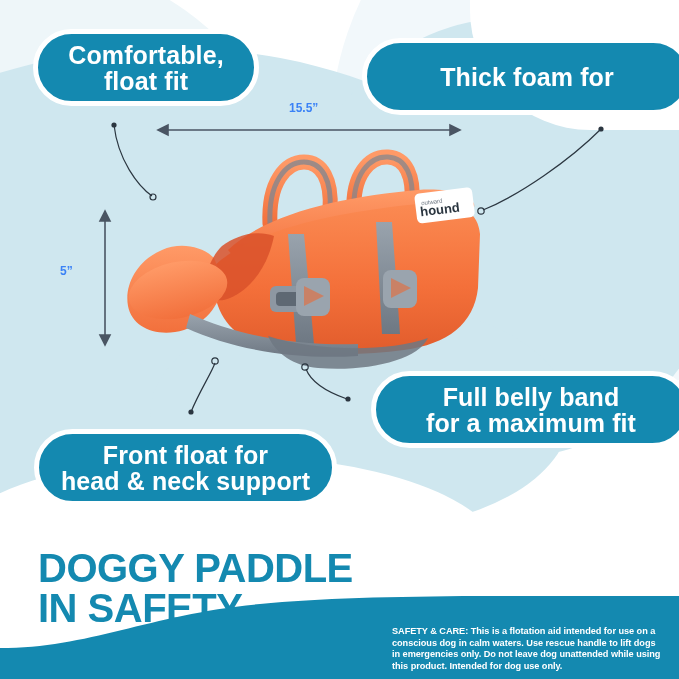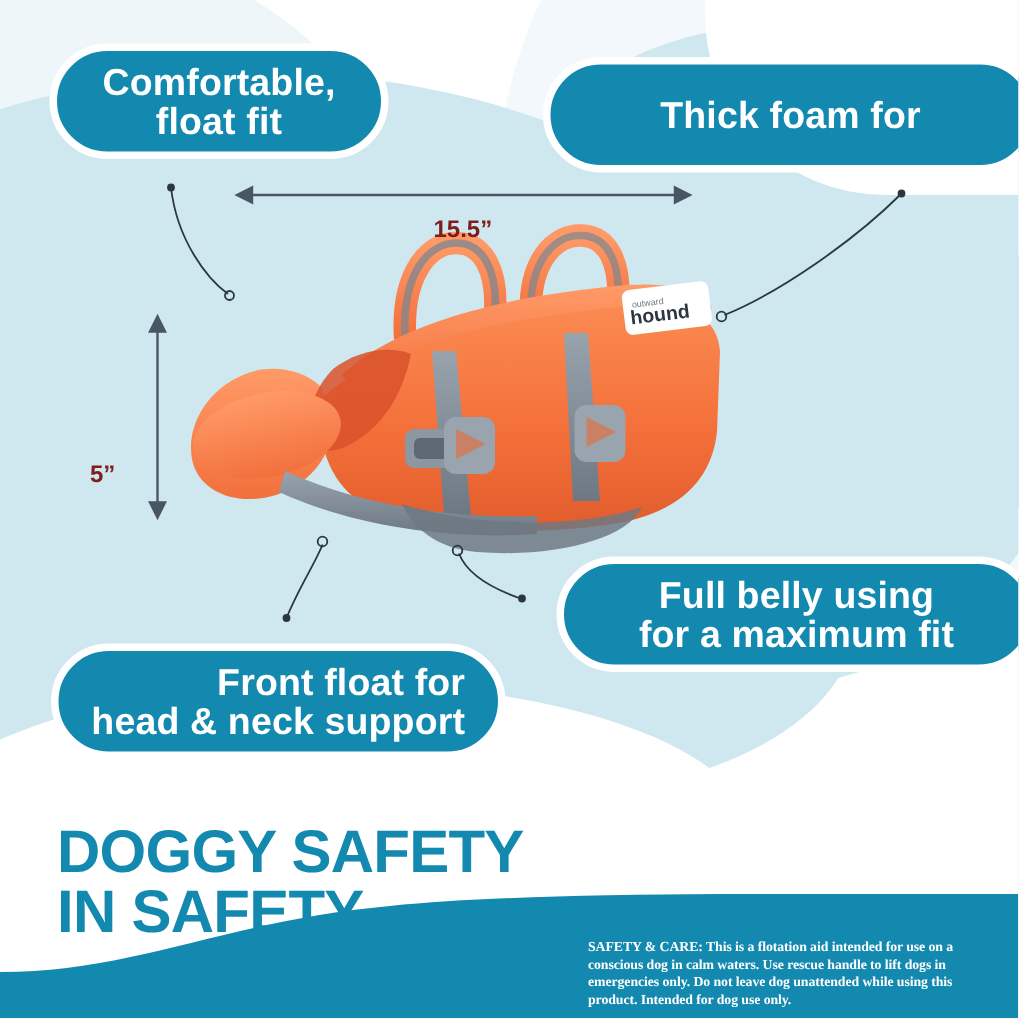--- a/index.html
+++ b/index.html
@@ -102,21 +102,20 @@
   #safety-text {
     position: absolute;
     left: 392px;
     top: 626px;
     width: 272px;
     color: #ffffff;
     font-size: 9.2px;
     line-height: 11.6px;
     font-weight: bold;
     letter-spacing: -0.05px;
-    font-family: Liberation Serif, serif;
   }
 
   
   #headline {
     position: absolute;
     left: 38px;
     top: 548px;
     color: #1489b0;
     font-size: 40px;
     line-height: 40px;
@@ -158,30 +157,28 @@
     left: 371px;
     top: 371px;
     width: 320px;
     height: 77px;
   }
   #pill-front {
     left: 34px;
     top: 429px;
     width: 303px;
     height: 77px;
-    text-align: right;
   }
 
   
   .dim-label {
     position: absolute;
-    color: #7f1d1d;
+    color: #3b82f6;
     font-weight: bold;
-    font-size: 16px;
-    margin-top: 44px;
+    font-size: 12px;
   }
   #dim-width-label { left: 289px; top: 101px; }
   #dim-height-label { left: 60px; top: 264px; }
 
   
   #overlay {
     position: absolute;
     left: 0;
     top: 0;
     width: 679px;
@@ -318,34 +315,34 @@
   </div>
 
   <div class="pill" id="pill-foam">
     <div>
       <span>Thick foam for</span><br>
     </div>
   </div>
 
   <div class="pill" id="pill-belly">
     <div>
-      <span>Full belly using</span><br>
+      <span>Full belly band</span><br>
       <span>for a maximum fit</span>
     </div>
   </div>
 
   <div class="pill" id="pill-front">
     <div>
       <span>Front float for</span><br>
       <span>head &amp; neck support</span>
     </div>
   </div>
 
   <div id="headline">
-    <span>DOGGY SAFETY</span>
+    <span>DOGGY PADDLE</span>
     <span class="line2">IN SAFETY</span>
   </div>
 
   <div id="footer-banner">
     <svg width="679" height="83" viewBox="0 0 679 83">
       <path d="M0 52 C90 52 150 18 260 8 C360 -2 520 0 679 0 L679 83 L0 83 Z" fill="#1489b0"></path>
     </svg>
   </div>
   <div id="safety-text">
     <span>SAFETY &amp; CARE:</span><span> This is a flotation aid intended for use on a conscious dog in calm waters. Use rescue handle to lift dogs in emergencies only. Do not leave dog unattended while using this product. Intended for dog use only.</span>

